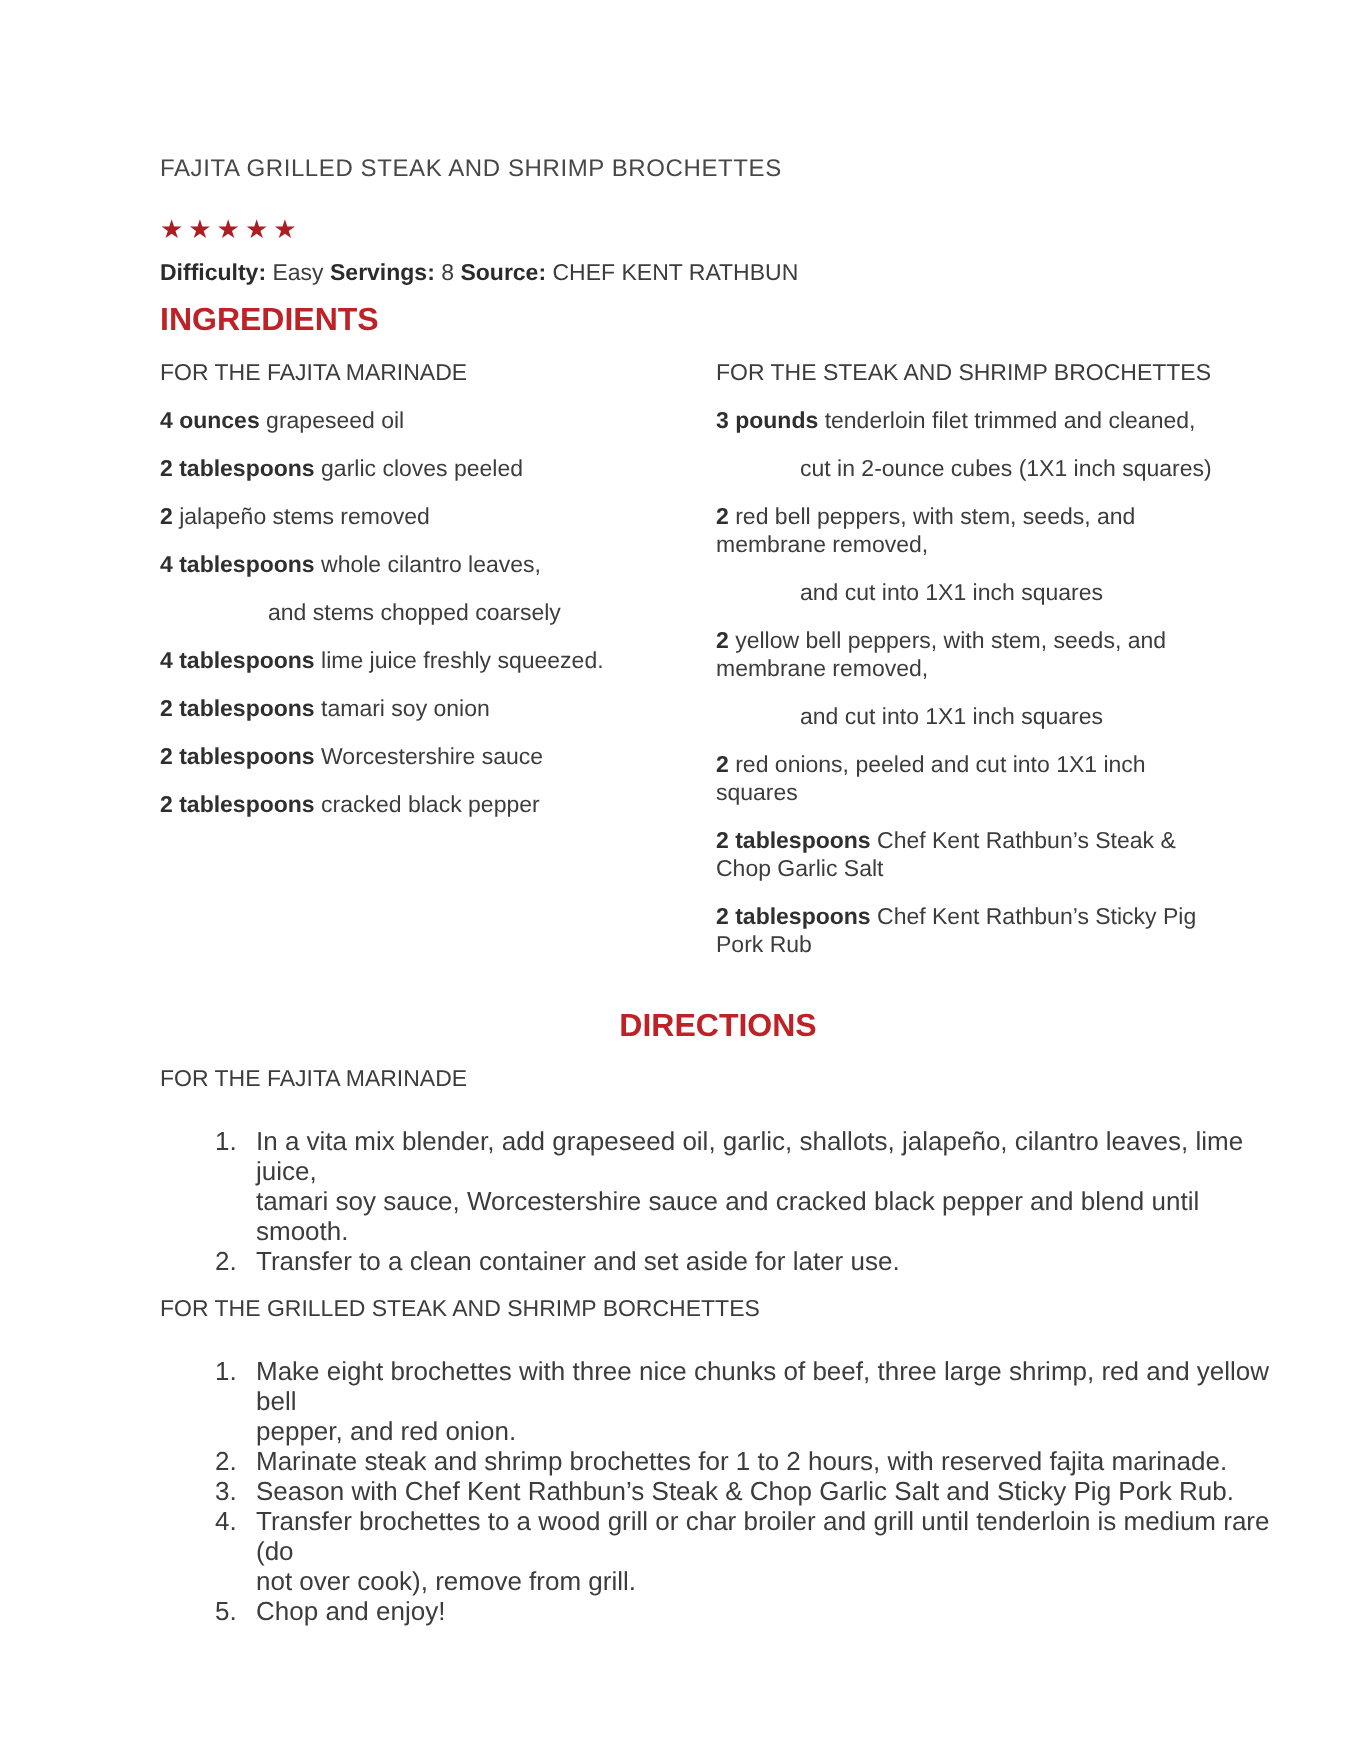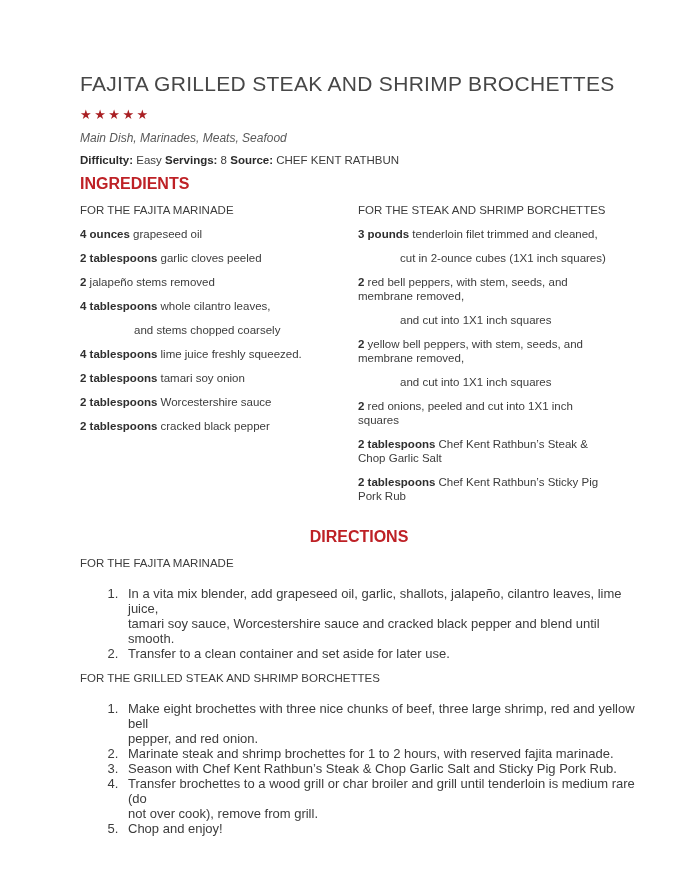--- a/index.html
+++ b/index.html
@@ -11,21 +11,21 @@
     color: #3c3c3c;
     overflow: hidden;
   }
   .page {
     box-sizing: border-box;
     width: 678px;
     height: 879px;
     padding: 74px 40px 0 80px;
   }
   .page-title {
-    font-size: 21px;
+    font-size: 12px;
     font-weight: 400;
     color: #474747;
     letter-spacing: 0.3px;
     line-height: 20px;
     margin: 0 0 14px 0;
   }
   .stars {
     color: #a91f23;
     font-size: 13px;
     letter-spacing: 2.5px;
@@ -90,40 +90,39 @@
     padding-left: 6px;
     white-space: pre-line;
   }
 </style>
 </head>
 <body>
 
 <div class="page">
   <h1 class="page-title">FAJITA GRILLED STEAK AND SHRIMP BROCHETTES</h1>
   <div class="stars">★★★★★</div>
-  <div class="cats">Main Dish, Marinades, Meats, Seafood</div>
   <div class="meta" id="meta-line"><span class="meta-seg"><b class="meta-label">Difficulty:</b><span class="meta-value"> Easy</span> </span><span class="meta-seg"><b class="meta-label">Servings:</b><span class="meta-value"> 8</span> </span><span class="meta-seg"><b class="meta-label">Source:</b><span class="meta-value"> CHEF KENT RATHBUN</span> </span></div>
   <div class="red-heading">INGREDIENTS</div>
   <div class="ing-grid" id="ing-grid">
       <div class="ing-col">
     <div class="col-header">FOR THE FAJITA MARINADE</div>
     <div class="col-items">
           <p class="ing-item"><b class="qty">4 ounces</b><span class="ing-text"> grapeseed oil</span></p>
           <p class="ing-item"><b class="qty">2 tablespoons</b><span class="ing-text"> garlic cloves peeled</span></p>
           <p class="ing-item"><b class="qty">2</b><span class="ing-text"> jalapeño stems removed</span></p>
           <p class="ing-item"><b class="qty">4 tablespoons</b><span class="ing-text"> whole cilantro leaves,</span></p>
           <p class="ing-item indent"><b class="qty"></b><span class="ing-text">and stems chopped coarsely</span></p>
           <p class="ing-item"><b class="qty">4 tablespoons</b><span class="ing-text"> lime juice freshly squeezed.</span></p>
           <p class="ing-item"><b class="qty">2 tablespoons</b><span class="ing-text"> tamari soy onion</span></p>
           <p class="ing-item"><b class="qty">2 tablespoons</b><span class="ing-text"> Worcestershire sauce</span></p>
           <p class="ing-item"><b class="qty">2 tablespoons</b><span class="ing-text"> cracked black pepper</span></p>
         </div>
   </div>
       <div class="ing-col">
-    <div class="col-header">FOR THE STEAK AND SHRIMP BORCHETTES</div>
+    <div class="col-header">FOR THE STEAK AND SHRIMP BROCHETTES</div>
     <div class="col-items">
           <p class="ing-item"><b class="qty">3 pounds</b><span class="ing-text"> tenderloin filet trimmed and cleaned,</span></p>
           <p class="ing-item indent"><b class="qty"></b><span class="ing-text">cut in 2-ounce cubes (1X1 inch squares)</span></p>
           <p class="ing-item"><b class="qty">2</b><span class="ing-text"> red bell peppers, with stem, seeds, and
 membrane removed,</span></p>
           <p class="ing-item indent"><b class="qty"></b><span class="ing-text">and cut into 1X1 inch squares</span></p>
           <p class="ing-item"><b class="qty">2</b><span class="ing-text"> yellow bell peppers, with stem, seeds, and
 membrane removed,</span></p>
           <p class="ing-item indent"><b class="qty"></b><span class="ing-text">and cut into 1X1 inch squares</span></p>
           <p class="ing-item"><b class="qty">2</b><span class="ing-text"> red onions, peeled and cut into 1X1 inch

